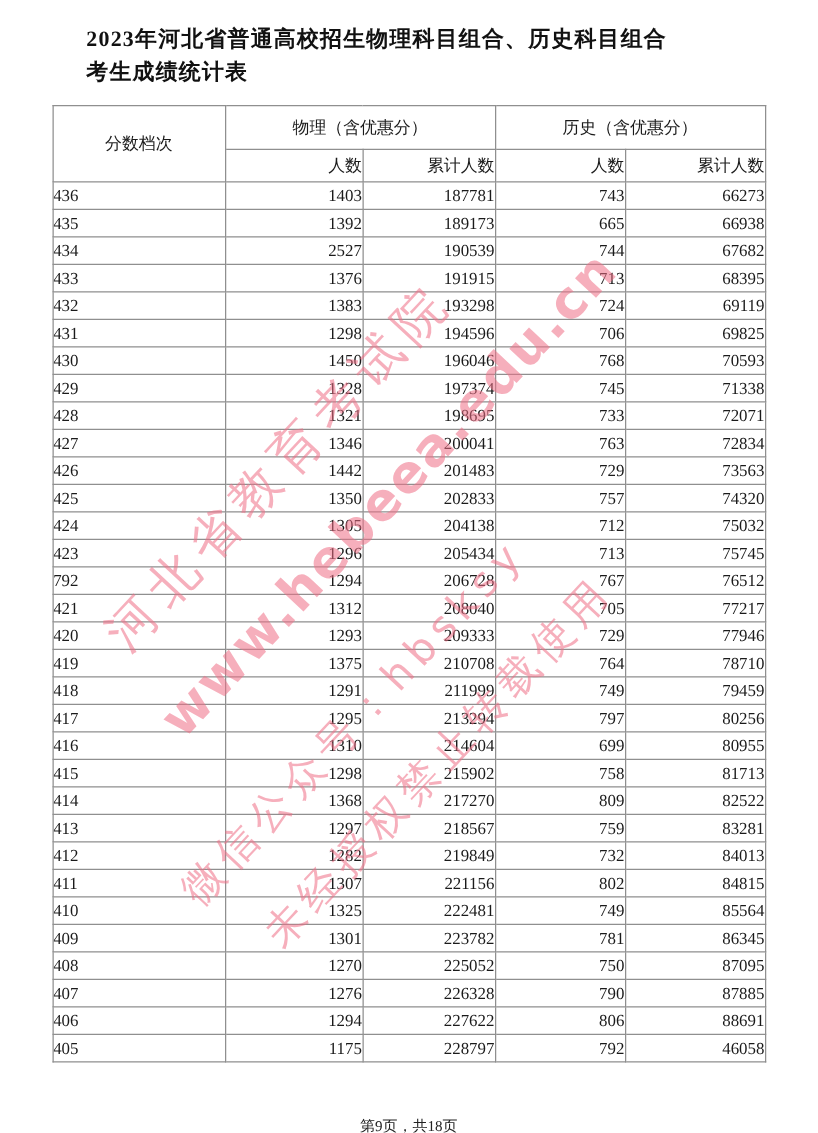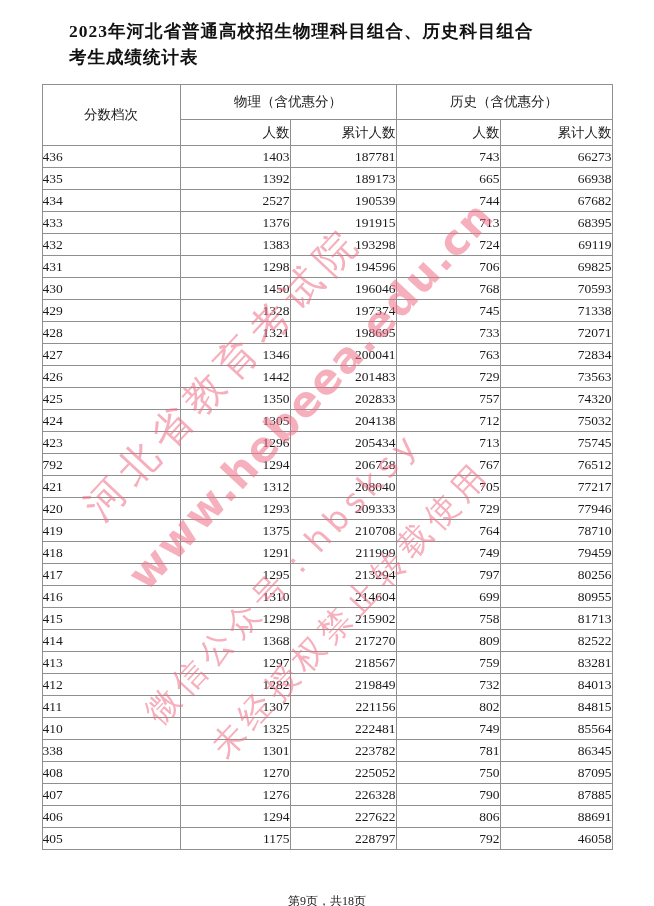--- a/index.html
+++ b/index.html
@@ -296,21 +296,21 @@
           <td class="col-num hcum">84815</td>
         </tr>
         <tr>
           <td class="col-score">410</td>
           <td class="col-num pc">1325</td>
           <td class="col-num pcum">222481</td>
           <td class="col-num hc">749</td>
           <td class="col-num hcum">85564</td>
         </tr>
         <tr>
-          <td class="col-score">338</td>
+          <td class="col-score">409</td>
           <td class="col-num pc">1301</td>
           <td class="col-num pcum">223782</td>
           <td class="col-num hc">781</td>
           <td class="col-num hcum">86345</td>
         </tr>
         <tr>
           <td class="col-score">408</td>
           <td class="col-num pc">1270</td>
           <td class="col-num pcum">225052</td>
           <td class="col-num hc">750</td>

